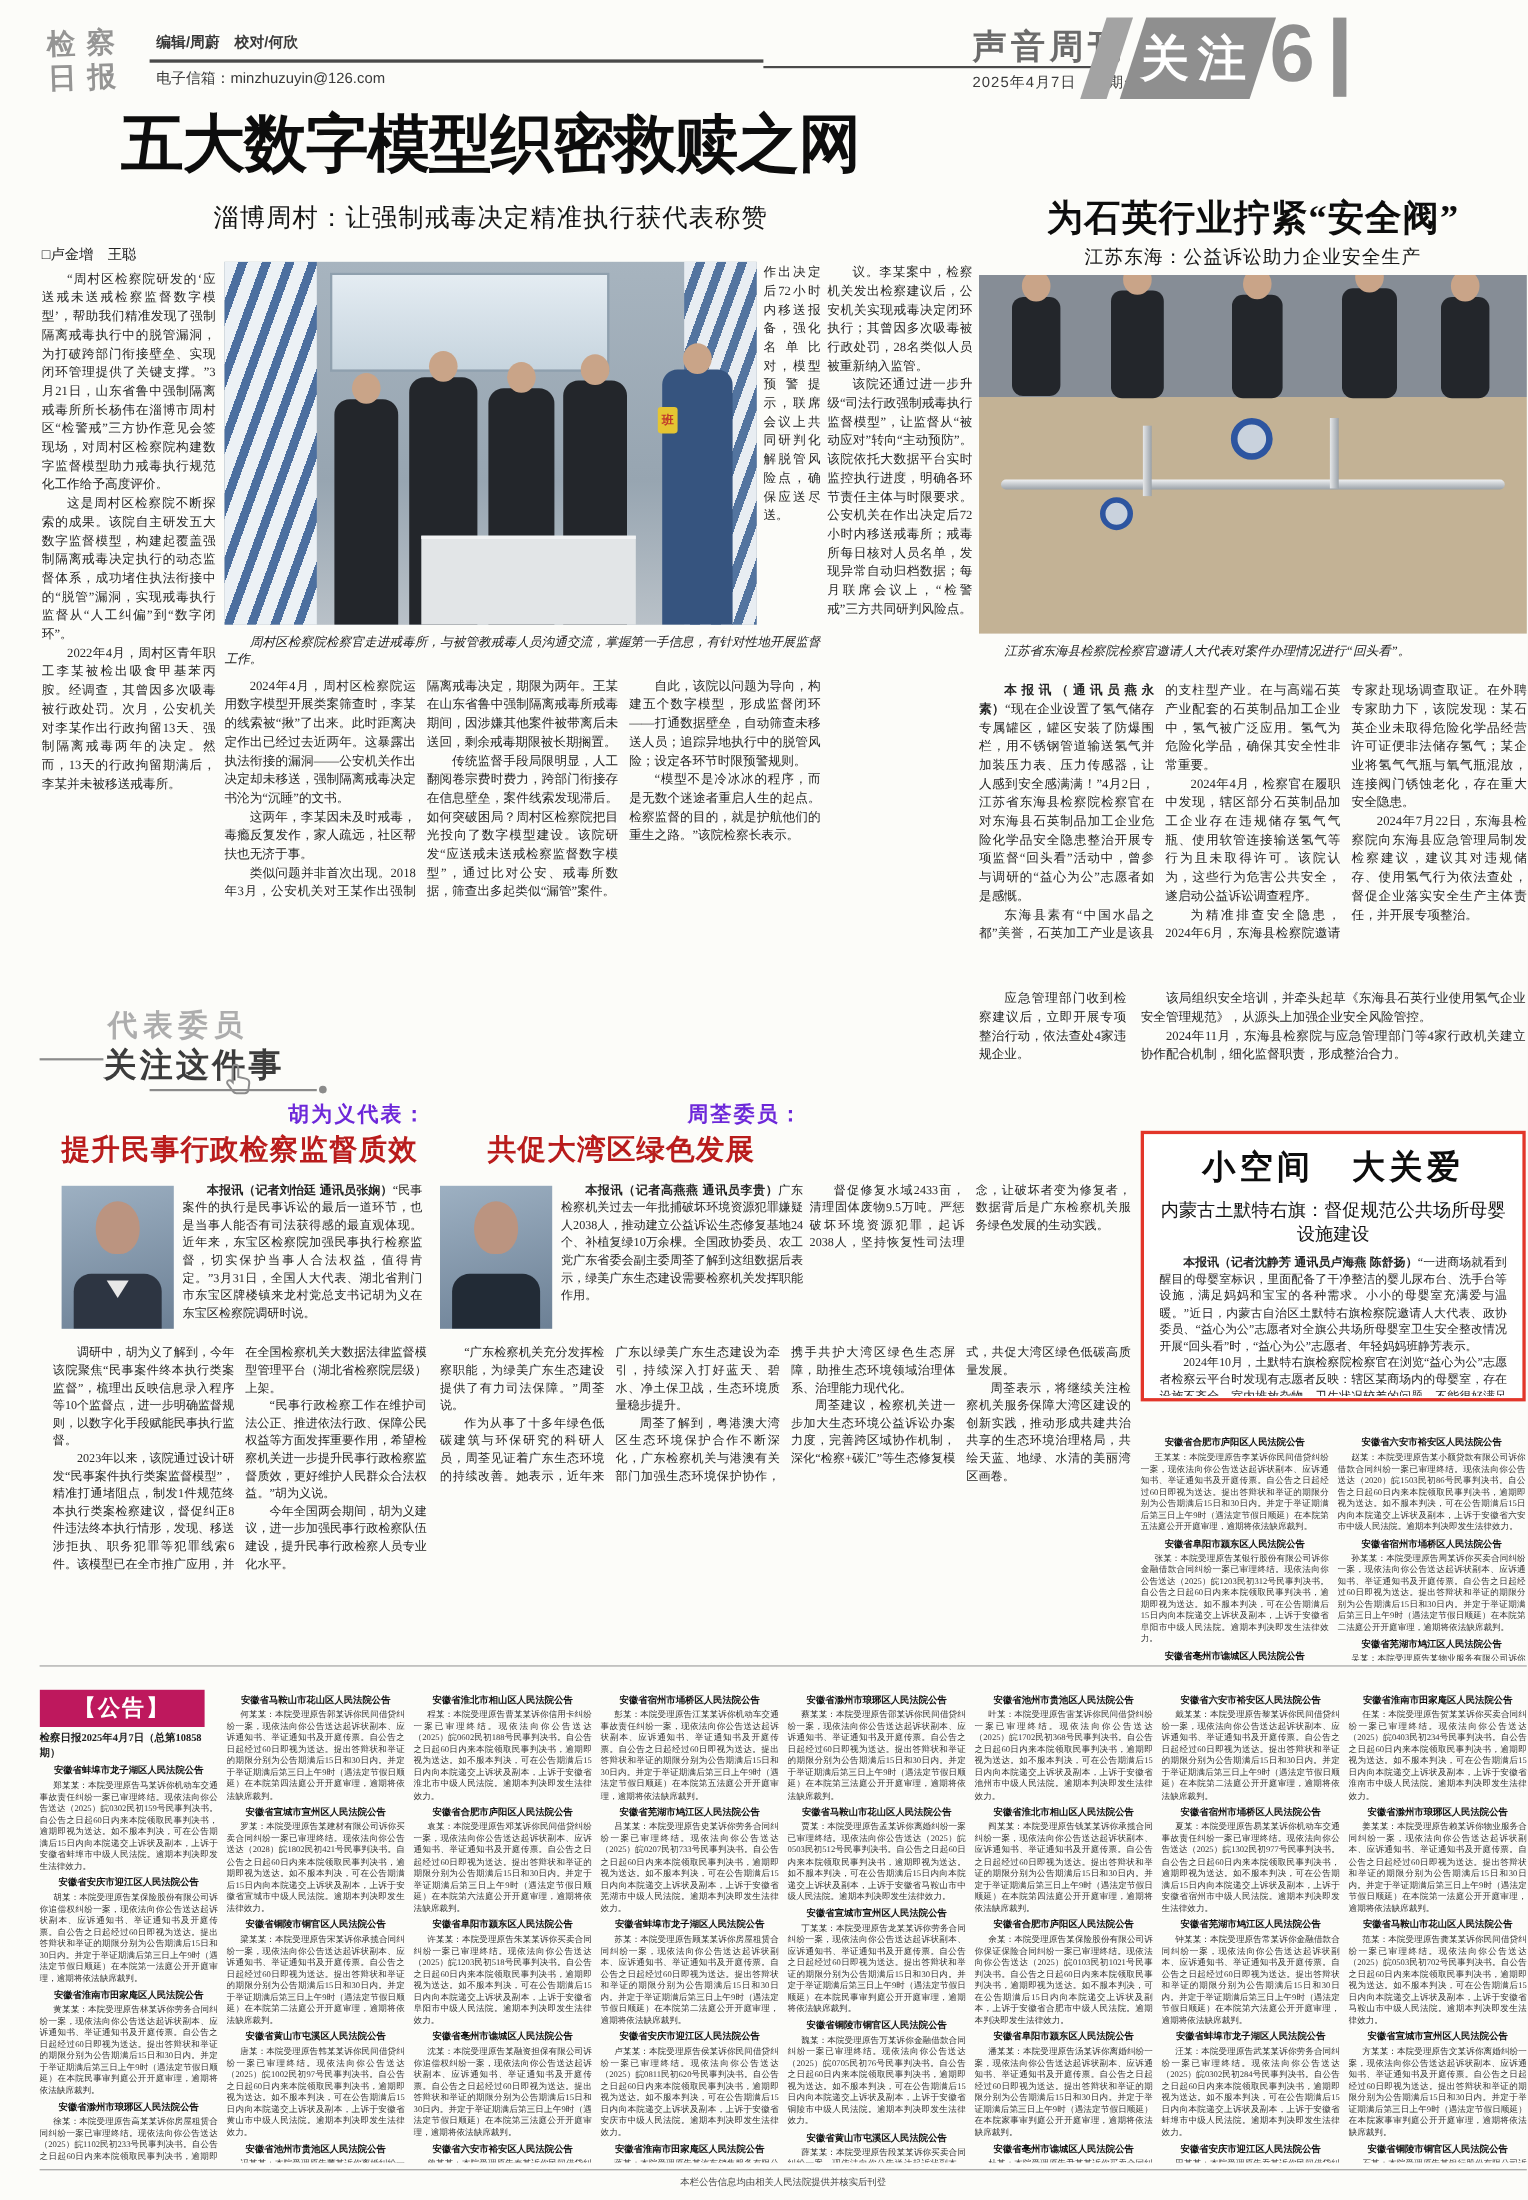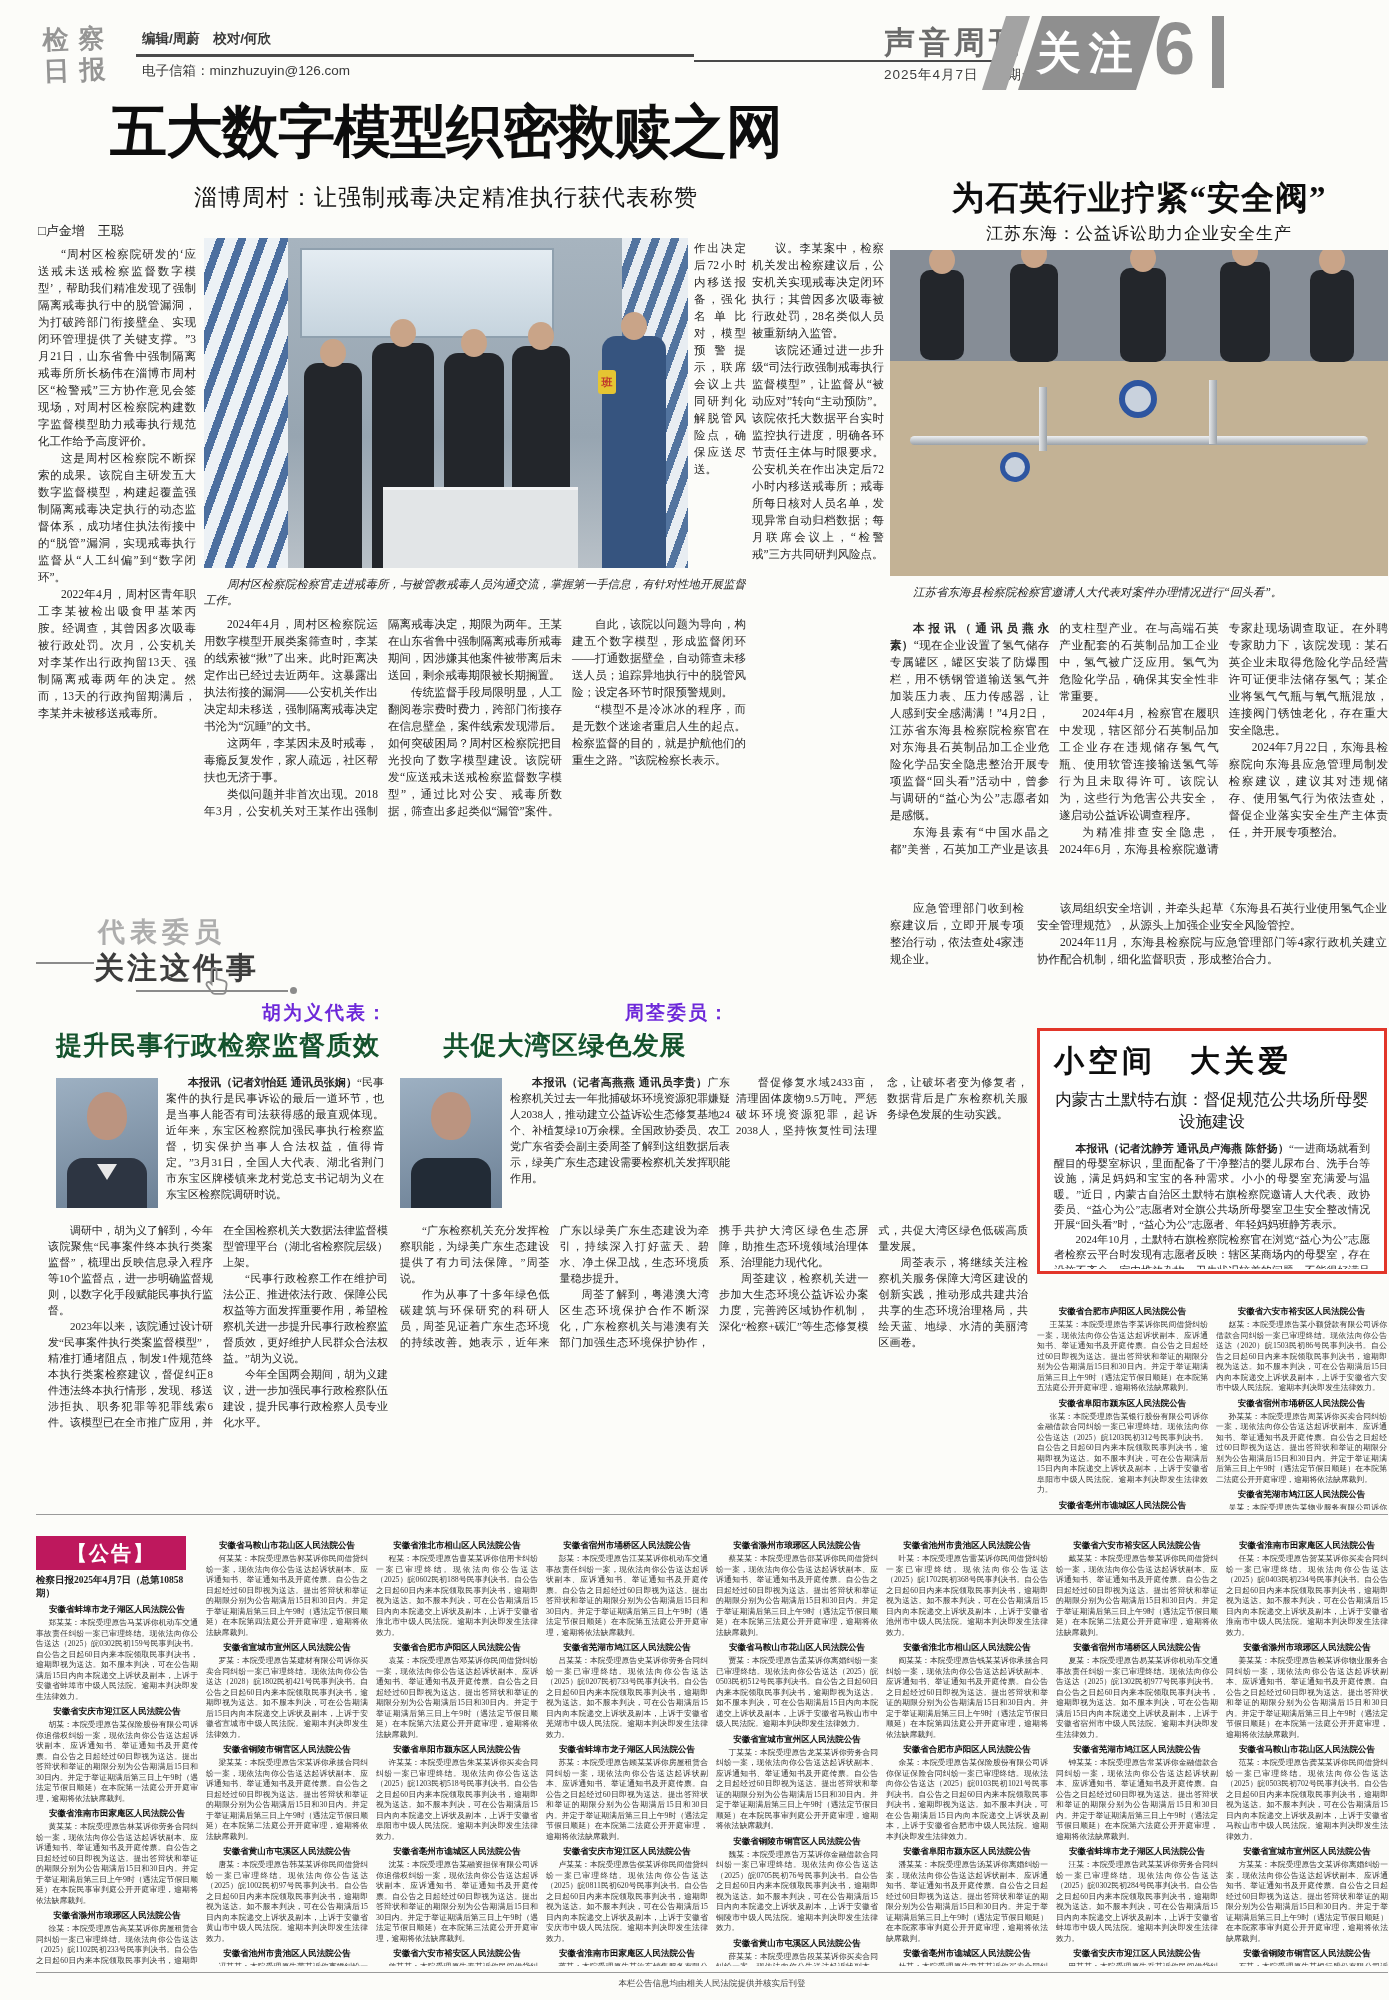--- a/index.html
+++ b/index.html
@@ -26,31 +26,31 @@
   .focusbox span{transform:skewX(18deg);color:#fff;font-size:44px;font-weight:900;letter-spacing:8px;
         font-family:"Liberation Sans","DejaVu Sans",sans-serif;}
   .pageno{font-family:"Liberation Sans","DejaVu Sans",sans-serif;font-size:74px;font-weight:900;color:#8f8f8f;line-height:74px;}
   
   .h-main{font-size:57px;font-weight:900;letter-spacing:-1px;color:#0d0d0d;text-align:center;line-height:64px;}
   .h-sub{font-size:23px;color:#151515;text-align:center;letter-spacing:1px;}
   .h-right{font-size:33px;font-weight:900;color:#0d0d0d;text-align:center;letter-spacing:1px;}
   .h-right-sub{font-size:17px;color:#161616;text-align:center;letter-spacing:1px;}
   .byline{font-size:13px;color:#222;}
   .kicker{font-size:19px;font-weight:bold;color:#6d28d9;text-align:right;letter-spacing:2px;}
-  .art-h{font-size:26px;font-weight:900;color:#14532d;text-align:center;letter-spacing:1px;}
+  .art-h{font-size:26px;font-weight:900;color:#b91c1c;text-align:center;letter-spacing:1px;}
   
   .spot-top{font-size:27px;font-weight:900;color:#adadad;letter-spacing:5px;
         font-family:"Liberation Sans","DejaVu Sans",sans-serif;}
   .spot-bottom{font-size:30px;font-weight:900;color:#3c3c3c;letter-spacing:3px;
         font-family:"Liberation Sans","DejaVu Sans",sans-serif;}
   .spot-line{position:absolute;height:2px;background:#8b8b8b;}
   .spot-dot{position:absolute;width:7px;height:7px;border-radius:50%;background:#8b8b8b;}
   
   .redbox{border:3px solid #e2362a;background:#fff;padding:10px 14px;box-sizing:border-box;}
-  .redbox .rb-title{font-size:30px;font-weight:900;text-align:left;letter-spacing:4px;color:#0d0d0d;}
+  .redbox .rb-title{font-size:30px;font-weight:900;text-align:center;letter-spacing:4px;color:#0d0d0d;}
   .redbox .rb-sub{font-size:16.5px;text-align:center;margin:7px 0 8px;color:#141414;}
   .redbox .rb-body{font-size:10.8px;line-height:15.2px;}
   
   .photo{overflow:hidden;}
   .ph-main{background:linear-gradient(#a7b4bf,#97a5b1 60%,#b9c1c8);}
   .wallL{position:absolute;left:0;top:0;width:84px;height:100%;background:repeating-linear-gradient(110deg,#ecf1f5 0 12px,#4c6f9f 12px 20px);}
   .wallR{position:absolute;right:0;top:0;width:66px;height:100%;background:repeating-linear-gradient(110deg,#e8edf2 0 10px,#53749f 10px 18px);}
   .windowp{position:absolute;left:96px;top:10px;width:250px;height:86px;background:linear-gradient(#e4ecf2,#c6d4de);border:2px solid #8fa0ae;}
   .fig{position:absolute;bottom:0;background:#23262b;border-radius:14px 14px 0 0;}
   .fig::before{content:"";position:absolute;top:-24px;left:50%;transform:translateX(-50%);width:26px;height:28px;border-radius:50%;background:#c9a488;}

